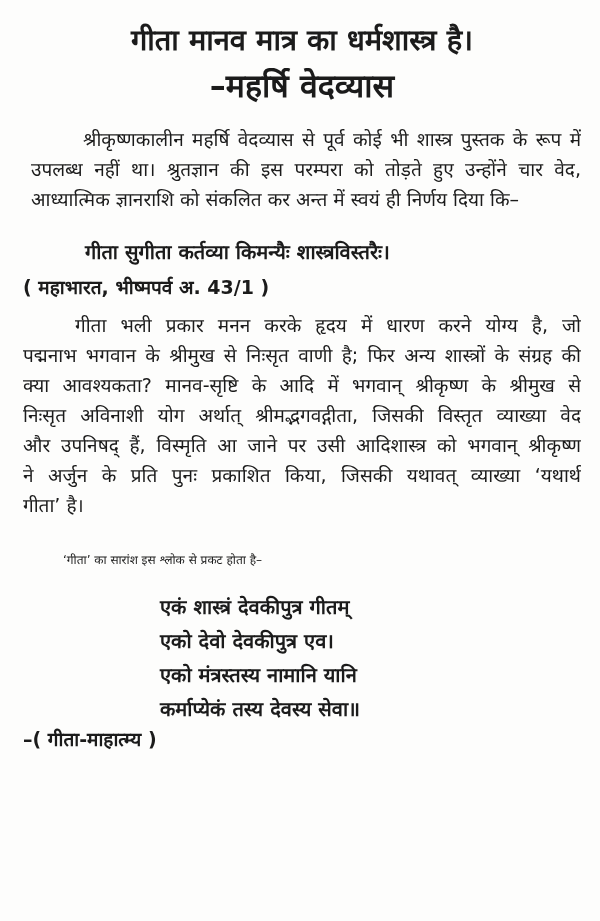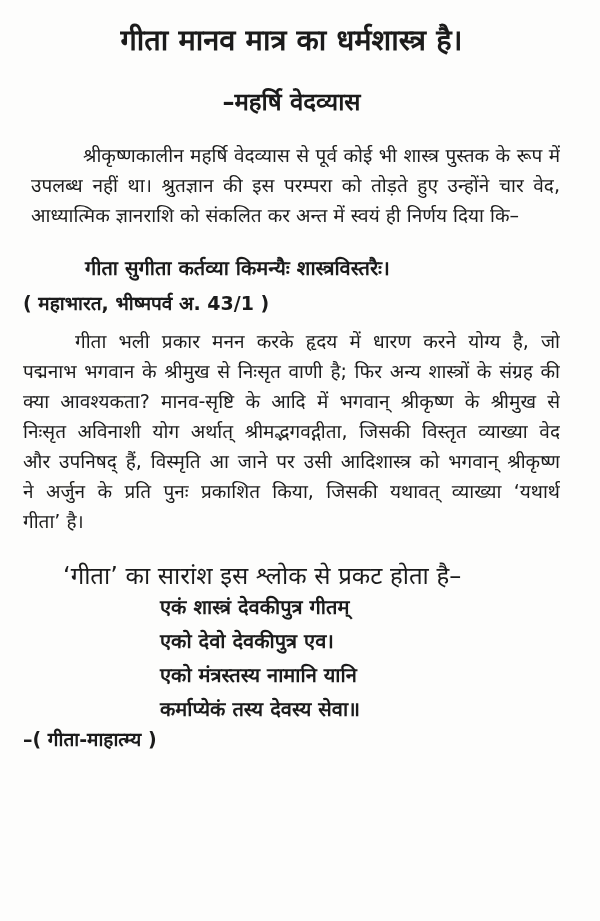--- a/index.html
+++ b/index.html
@@ -9,39 +9,39 @@
   }
   .page {
     position: relative;
     width: 600px;
     height: 921px;
     margin: 0;
     background: #fdfdfc;
     color: #1b1b1b;
     font-family: "DejaVu Sans", sans-serif;
     box-sizing: border-box;
-    padding: 16px 40px 0 23px;
+    padding: 16px 19px 0 23px;
     overflow: hidden;
   }
   .title {
     font-size: 29px;
     line-height: 44px;
     height: 44px;
     font-weight: 700;
     text-align: center;
     margin-top: 2px;
     overflow: hidden;
   }
   .subtitle {
-    font-size: 24px;
+    font-size: 32px;
     line-height: 36px;
     height: 36px;
     font-weight: 700;
     text-align: center;
-    margin-top: 22px;
+    margin-top: 6px;
     overflow: hidden;
   }
   .para { margin: 0; }
   .p1 { margin-top: 20px; margin-left: 8px; }
   .p2 { margin-top: 10px; }
   .p3 { margin-top: 10px; }
   .ln {
     font-size: 19px;
     line-height: 30px;
     height: 30px;
@@ -68,27 +68,27 @@
     font-weight: 700;
     font-size: 19px;
     line-height: 26px;
     height: 26px;
     overflow: hidden;
   }
   .cite1 { margin-top: 4px; }
   .cite2 { margin-top: 0px; }
   .lead {
     margin-top: 26px;
-    font-size: 24px;
+    font-size: 12px;
     line-height: 28px;
     height: 28px;
     padding-left: 40px;
     overflow: hidden;
   }
-  .shloka { }
+  .shloka { margin-top: 16px; }
   .sln {
     font-weight: 700;
     font-size: 20px;
     line-height: 34px;
     height: 34px;
     padding-left: 137px;
     overflow: hidden;
   }
 </style>
 </head>

